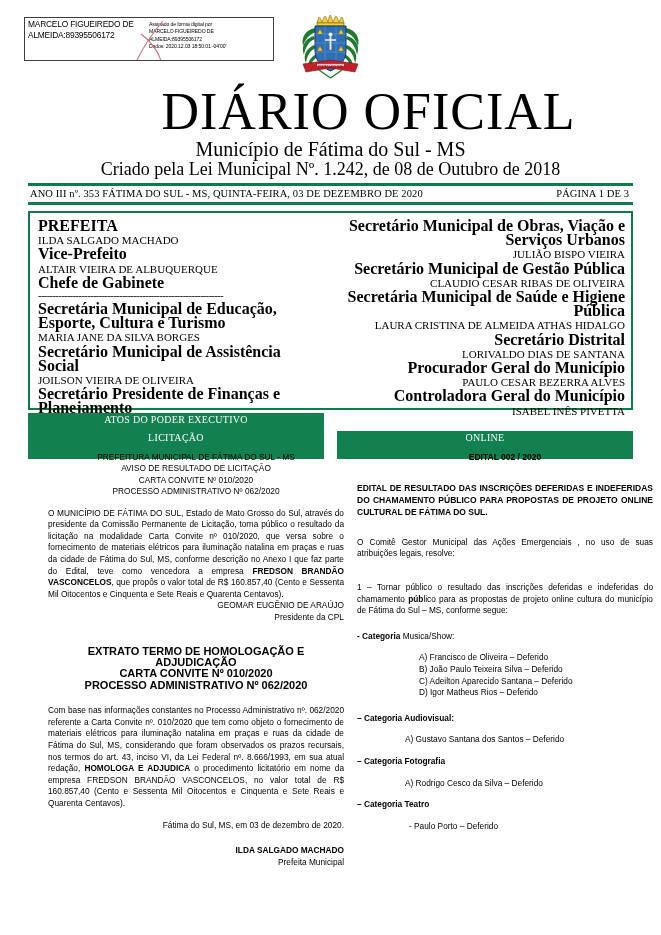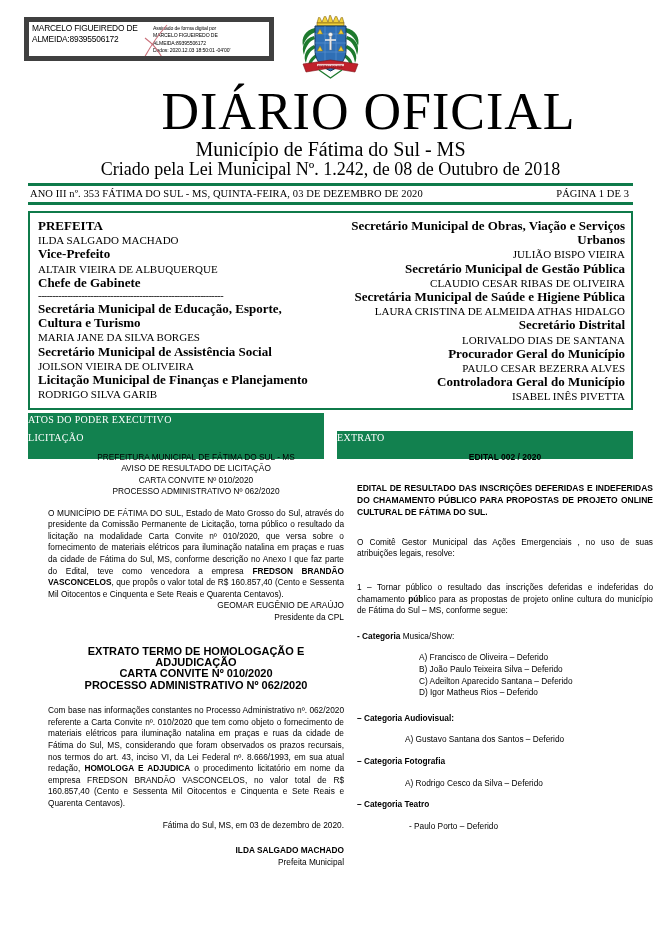--- a/index.html
+++ b/index.html
@@ -14,21 +14,21 @@
     overflow: hidden;
   }
 
   .page { position: relative; width: 661px; height: 935px; padding: 0; }
 
   
   .sig-box {
     position: absolute;
     left: 24px; top: 17px;
     width: 250px; height: 44px;
-    border: 5px solid #404040;
+    border: 1px solid #404040;
     display: flex;
     font-family: "Liberation Sans", sans-serif;
     background: #fff;
     overflow: hidden;
   }
   .sig-left {
     width: 118px;
     padding: 1px 2px 0 3px;
     font-size: 8.4px;
     line-height: 10.8px;
@@ -92,30 +92,30 @@
   .officials {
     position: absolute; left: 28px; top: 211px;
     width: 605px; height: 199px;
     border: 2px solid #0f7a4a;
     display: flex;
     padding: 4px 0 0 0;
     background: #fff;
   }
   .off-col { width: 50%; padding: 2px 6px 0 8px; }
   .off-col.right { padding-left: 10px; }
-  .off-role { font-size: 13px; font-weight: bold; line-height: 14.2px; }
+  .off-role { font-size: 16px; font-weight: bold; line-height: 14.2px; }
   .off-name { font-size: 11px; line-height: 14.2px; }
   .off-sep { font-size: 10.2px; line-height: 12px; letter-spacing: -0.5px; overflow: hidden; white-space: nowrap; }
 
   
   .greenbar {
     position: absolute;
     background: #12814f;
     color: #ffffff;
-    text-align: left;
+    text-align: center;
     font-size: 10px;
     letter-spacing: 0.3px;
     line-height: 13px;
     height: 28px;
   }
   .bar-atos { left: 28px; top: 413px; width: 296px; }
   .bar-lic  { left: 28px; top: 431px; width: 296px; }
   .bar-edit { left: 337px; top: 431px; width: 296px; }
 
   
@@ -240,42 +240,42 @@
       <div class="off-role">PREFEITA</div>
       <div class="off-name">ILDA SALGADO MACHADO</div>
       <div class="off-role">Vice-Prefeito</div>
       <div class="off-name">ALTAIR VIEIRA DE ALBUQUERQUE</div>
       <div class="off-role">Chefe de Gabinete</div>
       <div class="off-sep">----------------------------------------------------------------</div>
       <div class="off-role">Secretária Municipal de Educação, Esporte, Cultura e Turismo</div>
       <div class="off-name">MARIA JANE DA SILVA BORGES</div>
       <div class="off-role">Secretário Municipal de Assistência Social</div>
       <div class="off-name">JOILSON VIEIRA DE OLIVEIRA</div>
-      <div class="off-role">Licitação Municipal de Finanças e Planejamento</div>
+      <div class="off-role">Secretário Presidente de Finanças e Planejamento</div>
       <div class="off-name">RODRIGO SILVA GARIB</div>
     </div>
     <div class="off-col right">
       <div class="off-role">Secretário Municipal de Obras, Viação e Serviços Urbanos</div>
       <div class="off-name">JULIÃO BISPO VIEIRA</div>
       <div class="off-role">Secretário Municipal de Gestão Pública</div>
       <div class="off-name">CLAUDIO CESAR RIBAS DE OLIVEIRA</div>
       <div class="off-role">Secretária Municipal de Saúde e Higiene Pública</div>
       <div class="off-name">LAURA CRISTINA DE ALMEIDA  ATHAS HIDALGO</div>
       <div class="off-role">Secretário Distrital</div>
       <div class="off-name">LORIVALDO DIAS DE SANTANA</div>
       <div class="off-role">Procurador Geral do Município</div>
       <div class="off-name">PAULO CESAR BEZERRA ALVES</div>
       <div class="off-role">Controladora Geral do Município</div>
       <div class="off-name">ISABEL INÊS PIVETTA</div>
     </div>
   </div>
 
   <div class="greenbar bar-atos">ATOS DO PODER EXECUTIVO</div>
   <div class="greenbar bar-lic">LICITAÇÃO</div>
-  <div class="greenbar bar-edit">EXTRATO</div>
+  <div class="greenbar bar-edit">ONLINE</div>
 
   <div class="col col-left">
 
     <div class="head-blk">
       <div>PREFEITURA MUNICIPAL DE FÁTIMA DO SUL - MS</div>
       <div>AVISO DE RESULTADO DE LICITAÇÃO</div>
       <div>CARTA CONVITE Nº 010/2020</div>
       <div>PROCESSO ADMINISTRATIVO Nº 062/2020</div>
     </div>
 

